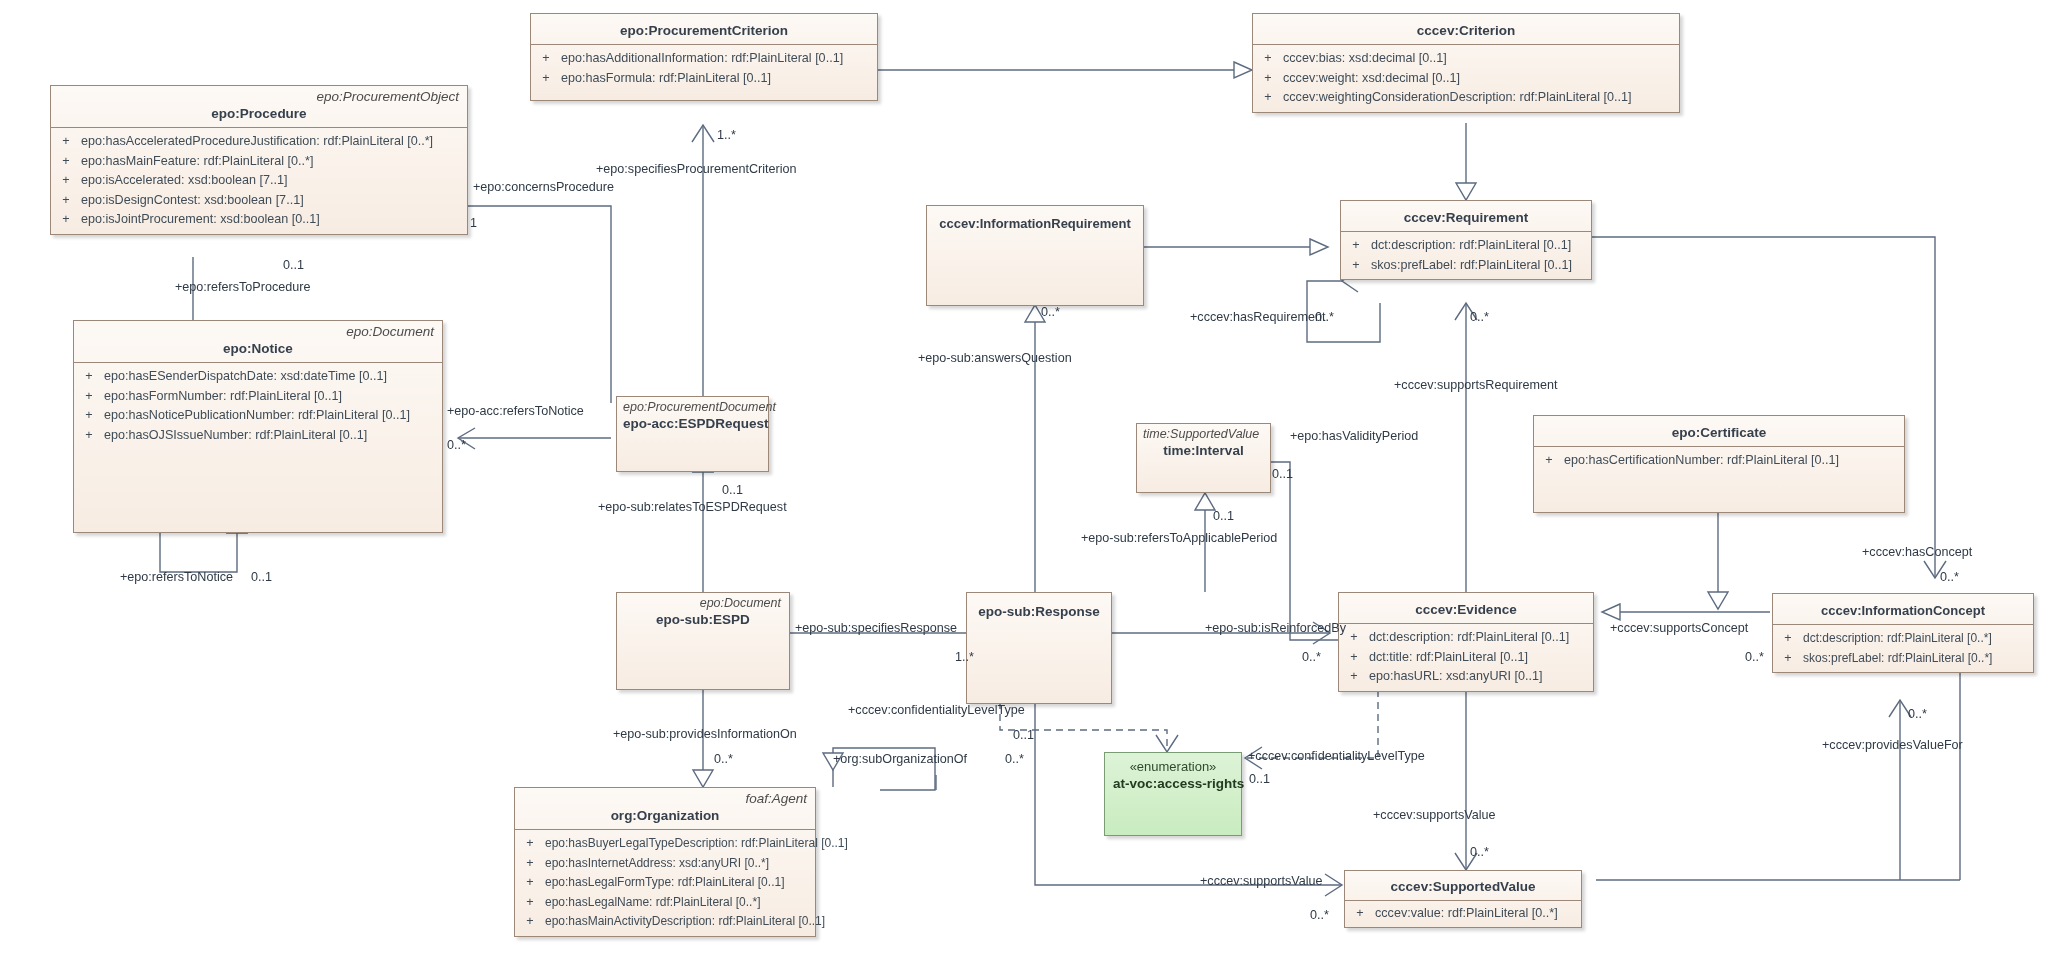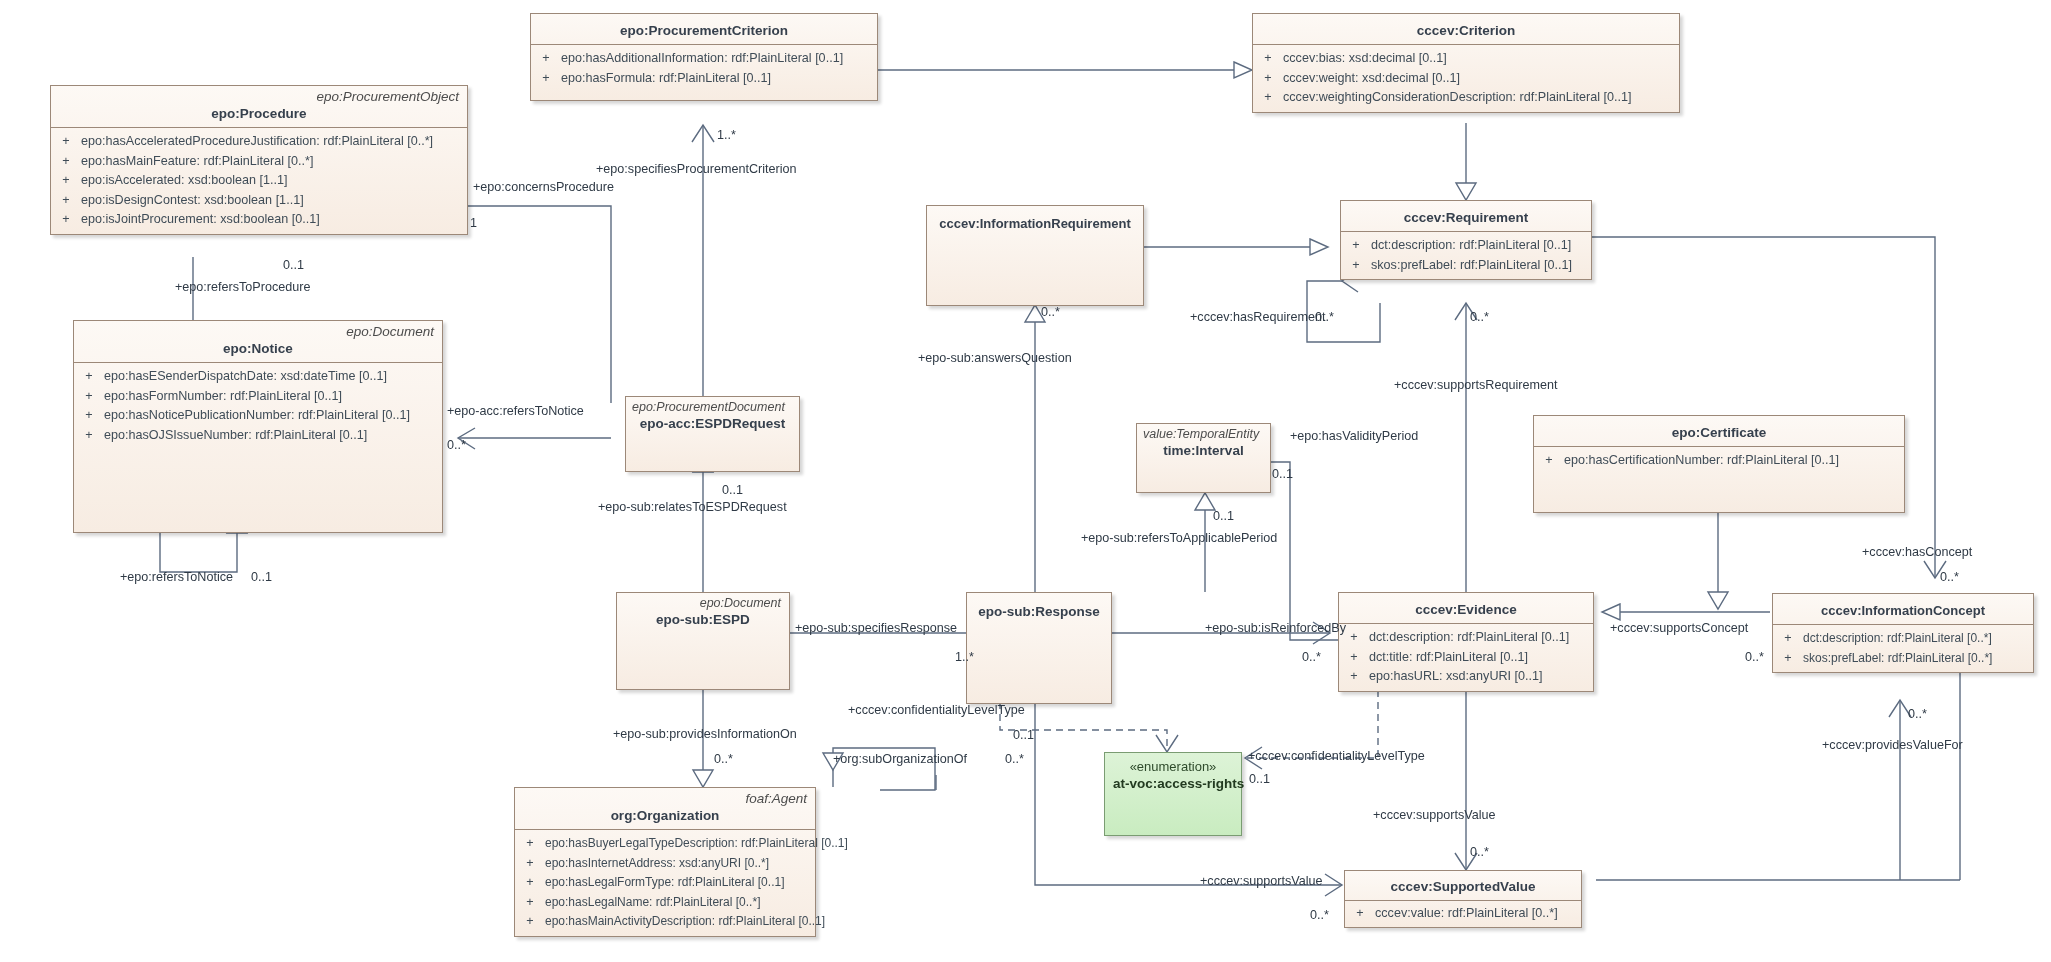--- a/index.html
+++ b/index.html
@@ -139,25 +139,25 @@
       <div class="attr">
           <span class="vis">+</span>
           <span class="sig">epo:hasAcceleratedProcedureJustification: rdf:PlainLiteral [0..*]</span>
         </div>
       <div class="attr">
           <span class="vis">+</span>
           <span class="sig">epo:hasMainFeature: rdf:PlainLiteral [0..*]</span>
         </div>
       <div class="attr">
           <span class="vis">+</span>
-          <span class="sig">epo:isAccelerated: xsd:boolean [1..1]</span>
-        </div>
-      <div class="attr">
-          <span class="vis">+</span>
-          <span class="sig">epo:isDesignContest: xsd:boolean [1..1]</span>
+          <span class="sig">epo:isAccelerated: xsd:boolean [7..1]</span>
+        </div>
+      <div class="attr">
+          <span class="vis">+</span>
+          <span class="sig">epo:isDesignContest: xsd:boolean [7..1]</span>
         </div>
       <div class="attr">
           <span class="vis">+</span>
           <span class="sig">epo:isJointProcurement: xsd:boolean [0..1]</span>
         </div>
     </div>
   </div>
 
   <div class="uml" style="left:530px;top:13px;width:348px;">
     <div class="hdr" style="padding-top:8px;">
@@ -239,30 +239,30 @@
           <span class="vis">+</span>
           <span class="sig">epo:hasNoticePublicationNumber: rdf:PlainLiteral [0..1]</span>
         </div>
       <div class="attr">
           <span class="vis">+</span>
           <span class="sig">epo:hasOJSIssueNumber: rdf:PlainLiteral [0..1]</span>
         </div>
     </div>
   </div>
 
-  <div class="uml" style="left:616px;top:396px;width:175px;height:76px;margin-left:9px;">
+  <div class="uml" style="left:616px;top:396px;width:153px;height:76px;">
     <div class="hdr" style="padding:2px 6px 0 6px;">
       <div class="stereo left" style="font-size:12.5px;">epo:ProcurementDocument</div>
       <div class="cname">epo-acc:ESPDRequest</div>
     </div>
   </div>
 
   <div class="uml" style="left:1136px;top:423px;width:135px;height:70px;">
     <div class="hdr" style="padding:2px 6px 0 6px;">
-      <div class="stereo left" style="font-size:12.5px;">value:TemporalEntity</div>
+      <div class="stereo left" style="font-size:12.5px;">time:SupportedValue</div>
       <div class="cname">time:Interval</div>
     </div>
   </div>
 
   <div class="uml" style="left:1533px;top:415px;width:372px;height:98px;">
     <div class="hdr" style="padding-top:8px;">
       <div class="cname">epo:Certificate</div>
     </div>
     <div class="sep"></div>
     <div class="attrs">

